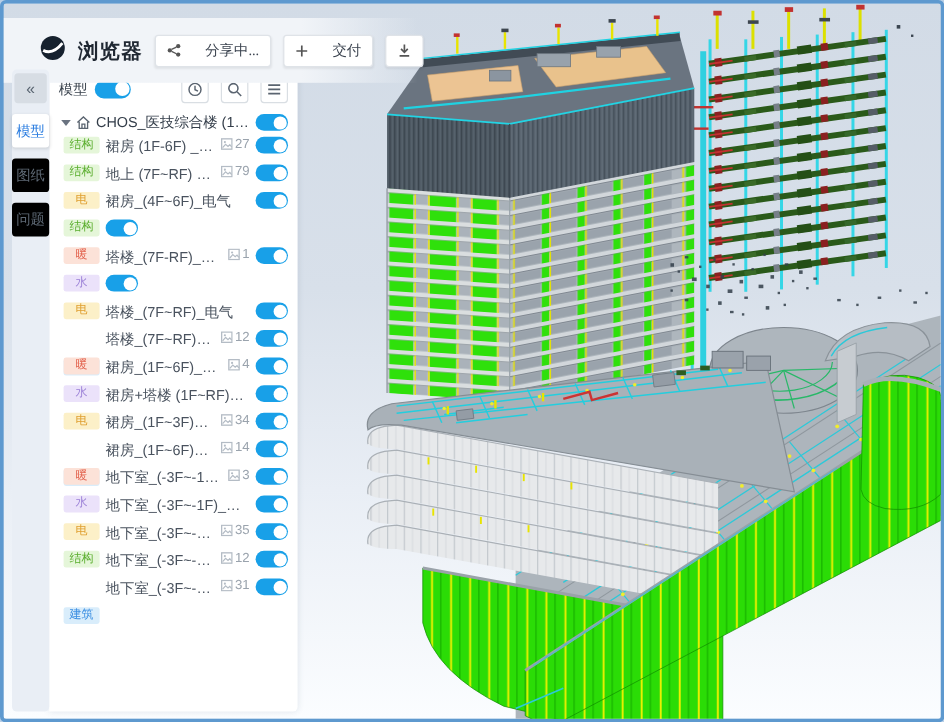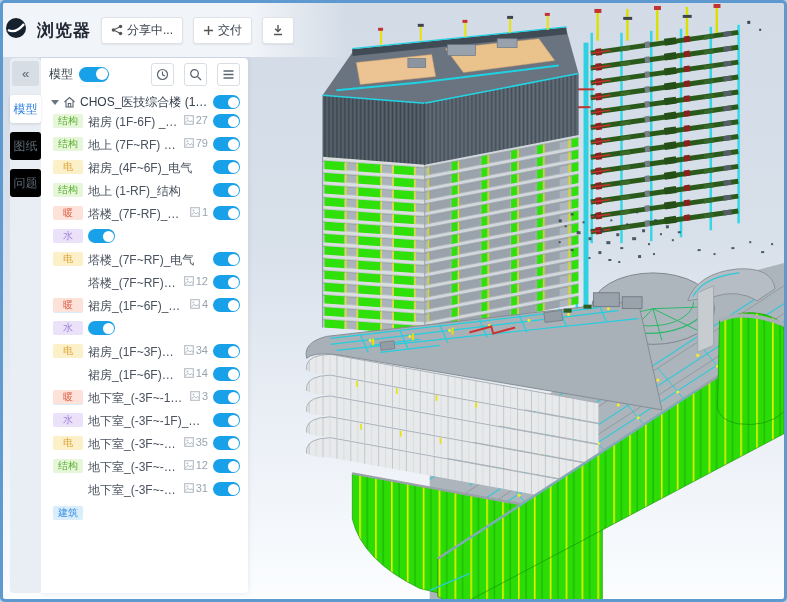--- a/index.html
+++ b/index.html
@@ -1,24 +1,24 @@
 <!DOCTYPE html>
 <html><head>
 <meta charset="utf-8">
 <style>
   html,body{margin:0;padding:0;background:#b9cfe6;font-family:"Liberation Sans","DejaVu Sans",sans-serif;}
   #window{position:relative;width:787px;height:602px;box-sizing:border-box;border:3px solid #5e99cf;border-radius:5px;overflow:hidden;
     background:linear-gradient(180deg,#d2dbe6 0%,#d8e0ea 40%,#e9eef5 68%,#fbfdff 100%);}
   
   #scene{position:absolute;inset:0;z-index:1;}
   
-  #header{position:absolute;left:0;top:0;width:345px;height:54px;z-index:3;display:flex;align-items:center;gap:10px;padding-left:2px;box-sizing:border-box;
-    background:linear-gradient(90deg,#f1f4f8 0%,#f1f4f8 72%,rgba(241,244,248,0) 100%);}
+  #header{position:absolute;left:0;top:12px;width:345px;height:54px;z-index:3;display:flex;align-items:center;gap:10px;padding-left:30px;box-sizing:border-box;
+    background:linear-gradient(90deg,#f1f4f8 0%,#f1f4f8 72%,rgba(241,244,248,0) 100%);font-family:Liberation Serif, serif;}
   #app-title{font-size:17px;font-weight:bold;color:#1f2732;letter-spacing:1px;white-space:nowrap;}
-  .hbtn{display:inline-flex;align-items:center;gap:4px;height:25px;padding:0 9px;background:#fff;border:1px solid #dfe3e8;border-radius:3px;
+  .hbtn{display:inline-flex;align-items:center;gap:20px;height:25px;padding:0 9px;background:#fff;border:1px solid #dfe3e8;border-radius:3px;
     font-size:12px;color:#3c4450;box-shadow:0 1px 2px rgba(0,0,0,.07);cursor:pointer;white-space:nowrap;text-align:right;}
   .hbtn svg{display:block}
   
   #rail{position:absolute;left:7px;top:55px;width:31px;bottom:6px;z-index:3;background:#e9eef5;border-radius:4px;
     display:flex;flex-direction:column;align-items:center;gap:9px;padding-top:3px;box-sizing:border-box;}
   #collapse-btn{width:27px;height:25px;background:#d7dde4;border-radius:3px;color:#57636f;font-size:13px;line-height:25px;text-align:center;cursor:pointer;}
   .rail-tab{width:29px;padding:7px 1px;border-radius:3px;font-size:12px;text-align:center;color:#5f6a76;cursor:pointer;line-height:14px;background:#000000;}
   .rail-tab.active{background:#fff;color:#2b7de0;box-shadow:0 1px 3px rgba(0,0,0,.12);}
   
   #panel{position:absolute;left:38px;top:55px;width:207px;bottom:6px;z-index:2;background:#fff;border-radius:0 4px 4px 0;box-shadow:0 0 5px rgba(40,70,110,.12);}
@@ -472,21 +472,20 @@
 
   <div class="trow">
     <span class="tag tag-electrical">电</span>
     <span class="row-label">裙房_(4F~6F)_电气</span>
 
     <span class="toggle sm"></span>
   </div>
 
   <div class="trow">
     <span class="tag tag-structure">结构</span>
-    <span class="row-label">地上 (1-RF)_结构</span>
 
     <span class="toggle sm"></span>
   </div>
 
   <div class="trow">
     <span class="tag tag-hvac">暖</span>
     <span class="row-label">塔楼_(7F-RF)_暖通</span>
     <span class="row-badge">
       <svg width="10" height="10" viewBox="0 0 10 10">
               <rect x="0.7" y="0.7" width="8.6" height="8.6" fill="none" stroke="#b4bcc5" stroke-width="1.1"></rect>
@@ -534,20 +533,21 @@
               <circle cx="3.4" cy="3.4" r="0.9" fill="#b4bcc5"></circle>
               <path d="M1.5,8 4,5.2 6,7 7.5,5.6 9,7.5" fill="none" stroke="#b4bcc5" stroke-width="1"></path>
             </svg>
       <span class="badge-count">4</span>
     </span>
     <span class="toggle sm"></span>
   </div>
 
   <div class="trow">
     <span class="tag tag-water">水</span>
+    <span class="row-label">裙房+塔楼 (1F~RF)_...</span>
 
     <span class="toggle sm"></span>
   </div>
 
   <div class="trow">
     <span class="tag tag-electrical">电</span>
     <span class="row-label">裙房_(1F~3F)_电气</span>
     <span class="row-badge">
       <svg width="10" height="10" viewBox="0 0 10 10">
               <rect x="0.7" y="0.7" width="8.6" height="8.6" fill="none" stroke="#b4bcc5" stroke-width="1.1"></rect>

